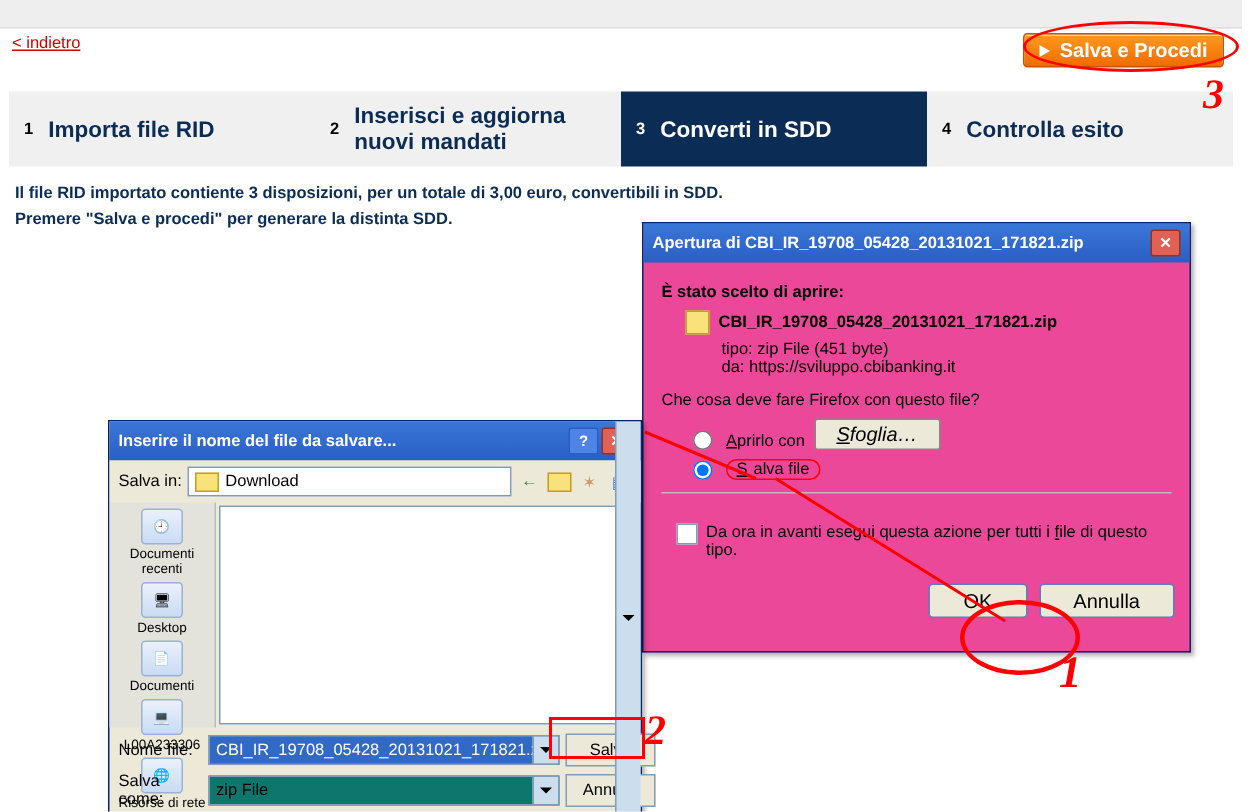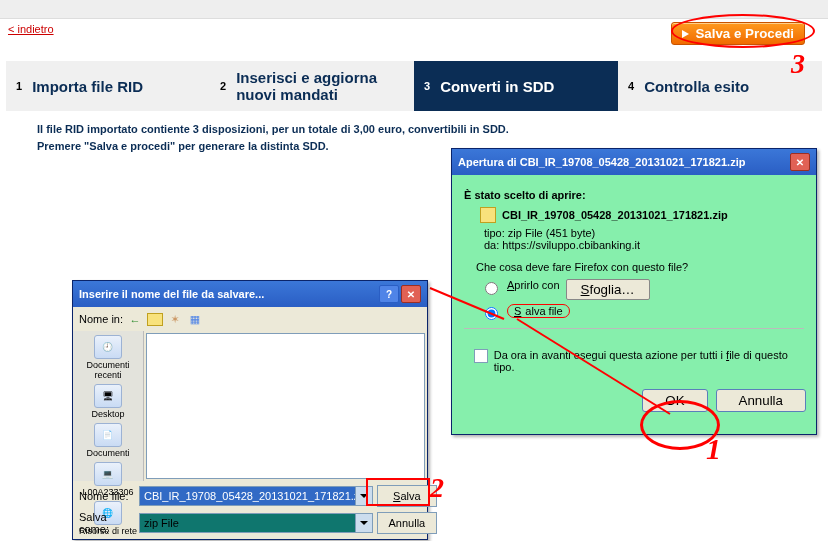--- a/index.html
+++ b/index.html
@@ -1,42 +1,42 @@
 <!DOCTYPE html>
 <html><head>
 <meta charset="utf-8">
 <style>
   html,body{margin:0;padding:0;font-family:Verdana,Arial,sans-serif;font-size:11px;color:#000;background:#fff;}
   .page{width:828px;height:541px;position:relative;box-sizing:border-box;}
   .topbar{height:18px;background:#eee;border-bottom:1px solid #ddd;}
   .back{color:#c00;font-size:11px;padding:4px 8px;display:inline-block;}
-  .proceed-wrap{position:absolute;top:22px;right:23px;}
+  .proceed-wrap{position:absolute;top:22px;right:12px;}
   .proceed-btn{background:linear-gradient(#ff9a1f,#f06b00);color:#fff;font-weight:bold;border:1px solid #c85300;border-radius:3px;padding:3px 10px;display:inline-flex;align-items:center;gap:6px;box-shadow:inset 0 1px 0 #ffcf8a;}
   .proceed-btn .arr{display:inline-block;width:0;height:0;border-left:7px solid #fff;border-top:4px solid transparent;border-bottom:4px solid transparent;}
   .proceed-circ{position:absolute;top:-8px;right:-10px;width:140px;height:30px;border:2px solid #f00;border-radius:50%/50%;pointer-events:none;}
   .proceed-num{position:absolute;top:26px;right:0;font:italic bold 28px "Comic Sans MS",cursive;color:#f00;}
   .steps{display:flex;margin:0 6px;margin-top:22px;}
   .step{flex:1;display:flex;align-items:center;padding:8px 10px;min-height:40px;box-sizing:border-box;background:#f0f0f0;}
   .step.dark{background:#0b2d55;color:#fff;}
   .step .n{font-weight:bold;margin-right:10px;}
   .step .t{font-weight:bold;font-size:15px;color:#0b2d55;}
   .step.dark .t{color:#fff;}
-  .infoblock{padding:10px 10px 0 10px;font-weight:bold;color:#0b2d55;font-size:11px;line-height:1.5;margin-left:27px;}
+  .infoblock{padding:10px 10px 0 10px;font-weight:bold;color:#0b2d55;font-size:11px;line-height:1.5;}
   
-  .ffdlg{position:absolute;left:451px;top:148px;width:364px;border:1px solid #0a246a;background:#86efac;font-size:11px;box-shadow:2px 2px 3px rgba(0,0,0,.3);}
+  .ffdlg{position:absolute;left:428px;top:148px;width:364px;border:1px solid #0a246a;background:#ec4899;font-size:11px;box-shadow:2px 2px 3px rgba(0,0,0,.3);}
   .titlebar{background:linear-gradient(#3b77d8,#2a5ec4);color:#fff;font-weight:bold;padding:4px 6px;display:flex;align-items:center;justify-content:space-between;}
   .winclose{width:18px;height:16px;background:#e16155;border:1px solid #9b2e23;color:#fff;display:flex;align-items:center;justify-content:center;border-radius:2px;font-size:10px;}
   .ffbody{padding:10px 12px;}
   .ffbody .lbl{margin:4px 0;font-weight:bold;}
   .fname{display:flex;align-items:center;gap:6px;margin:6px 0 4px 16px;font-weight:bold;}
   .zipicon{width:14px;height:14px;background:#f8e27c;border:1px solid #c0a020;}
-  .indent{margin-left:20px;color:#000;}
-  .q2{margin:10px 0 6px 12px;}
-  .radiorow{margin:4px 0 4px 16px;display:flex;align-items:flex-start;gap:6px;}
-  .sfoglia{border:1px solid #888;background:#ece9d8;padding:2px 14px;border-radius:2px;}
+  .indent{margin-left:40px;color:#000;}
+  .q2{margin:10px 0 6px 0;}
+  .radiorow{margin:4px 0 4px 16px;display:flex;align-items:flex-end;gap:6px;}
+  .sfoglia{border:1px solid #888;background:#ece9d8;padding:2px 14px;border-radius:2px;font-style:italic;}
   .savefile-ring{border:1px solid #f00;border-radius:14px;padding:0 6px;display:inline-flex;align-items:center;gap:4px;}
   .dotbox{border:1px dotted #888;padding:6px;margin:8px 0 8px 10px;}
   .dotbox.hr{border:none;border-top:1px solid #bbb;margin:8px 0;}
   .dlg-btnrow{display:flex;justify-content:flex-end;gap:8px;padding:6px 10px 22px;}
   .xpbtn{border:1px solid #5a7fbb;background:#ece9d8;padding:3px 22px;border-radius:3px;}
   .ok-ring{position:absolute;left:640px;top:400px;width:74px;height:44px;border:3px solid #f00;border-radius:50%;}
   .num1{position:absolute;left:706px;top:432px;font:italic bold 30px "Comic Sans MS",cursive;color:#f00;}
   
   .savedlg{position:absolute;left:72px;top:280px;width:354px;background:#ece9d8;border:1px solid #0a246a;font-size:11px;box-shadow:2px 2px 3px rgba(0,0,0,.3);}
   .savedlg .titlebar{background:linear-gradient(#3b77d8,#2a5ec4);}
@@ -150,21 +150,26 @@
 
 <div class="savedlg">
   <div class="titlebar">
     <span>Inserire il nome del file da salvare...</span>
     <span style="display:flex;gap:2px;">
       <span class="winclose" style="background:#4f84e7;border-color:#2a5ec4;">?</span>
       <span class="winclose">✕</span>
     </span>
   </div>
   <div class="sv-toolbar">
-    <span>Nome in:</span>
+    <span>Salva in:</span>
+    <div class="combo">
+      <span class="foldericon"></span>
+      <span>Download</span>
+      <span class="dd"></span>
+    </div>
     <span class="tbicon" style="color:#2a8a2a;">←</span>
     <span class="tbicon">
           <span class="foldericon"></span>
         </span>
     <span class="tbicon" style="color:#c96;">✶</span>
     <span class="tbicon" style="color:#4f84e7;">▦</span>
   </div>
   <div class="sv-body">
     <div class="places">
       <div class="place">

